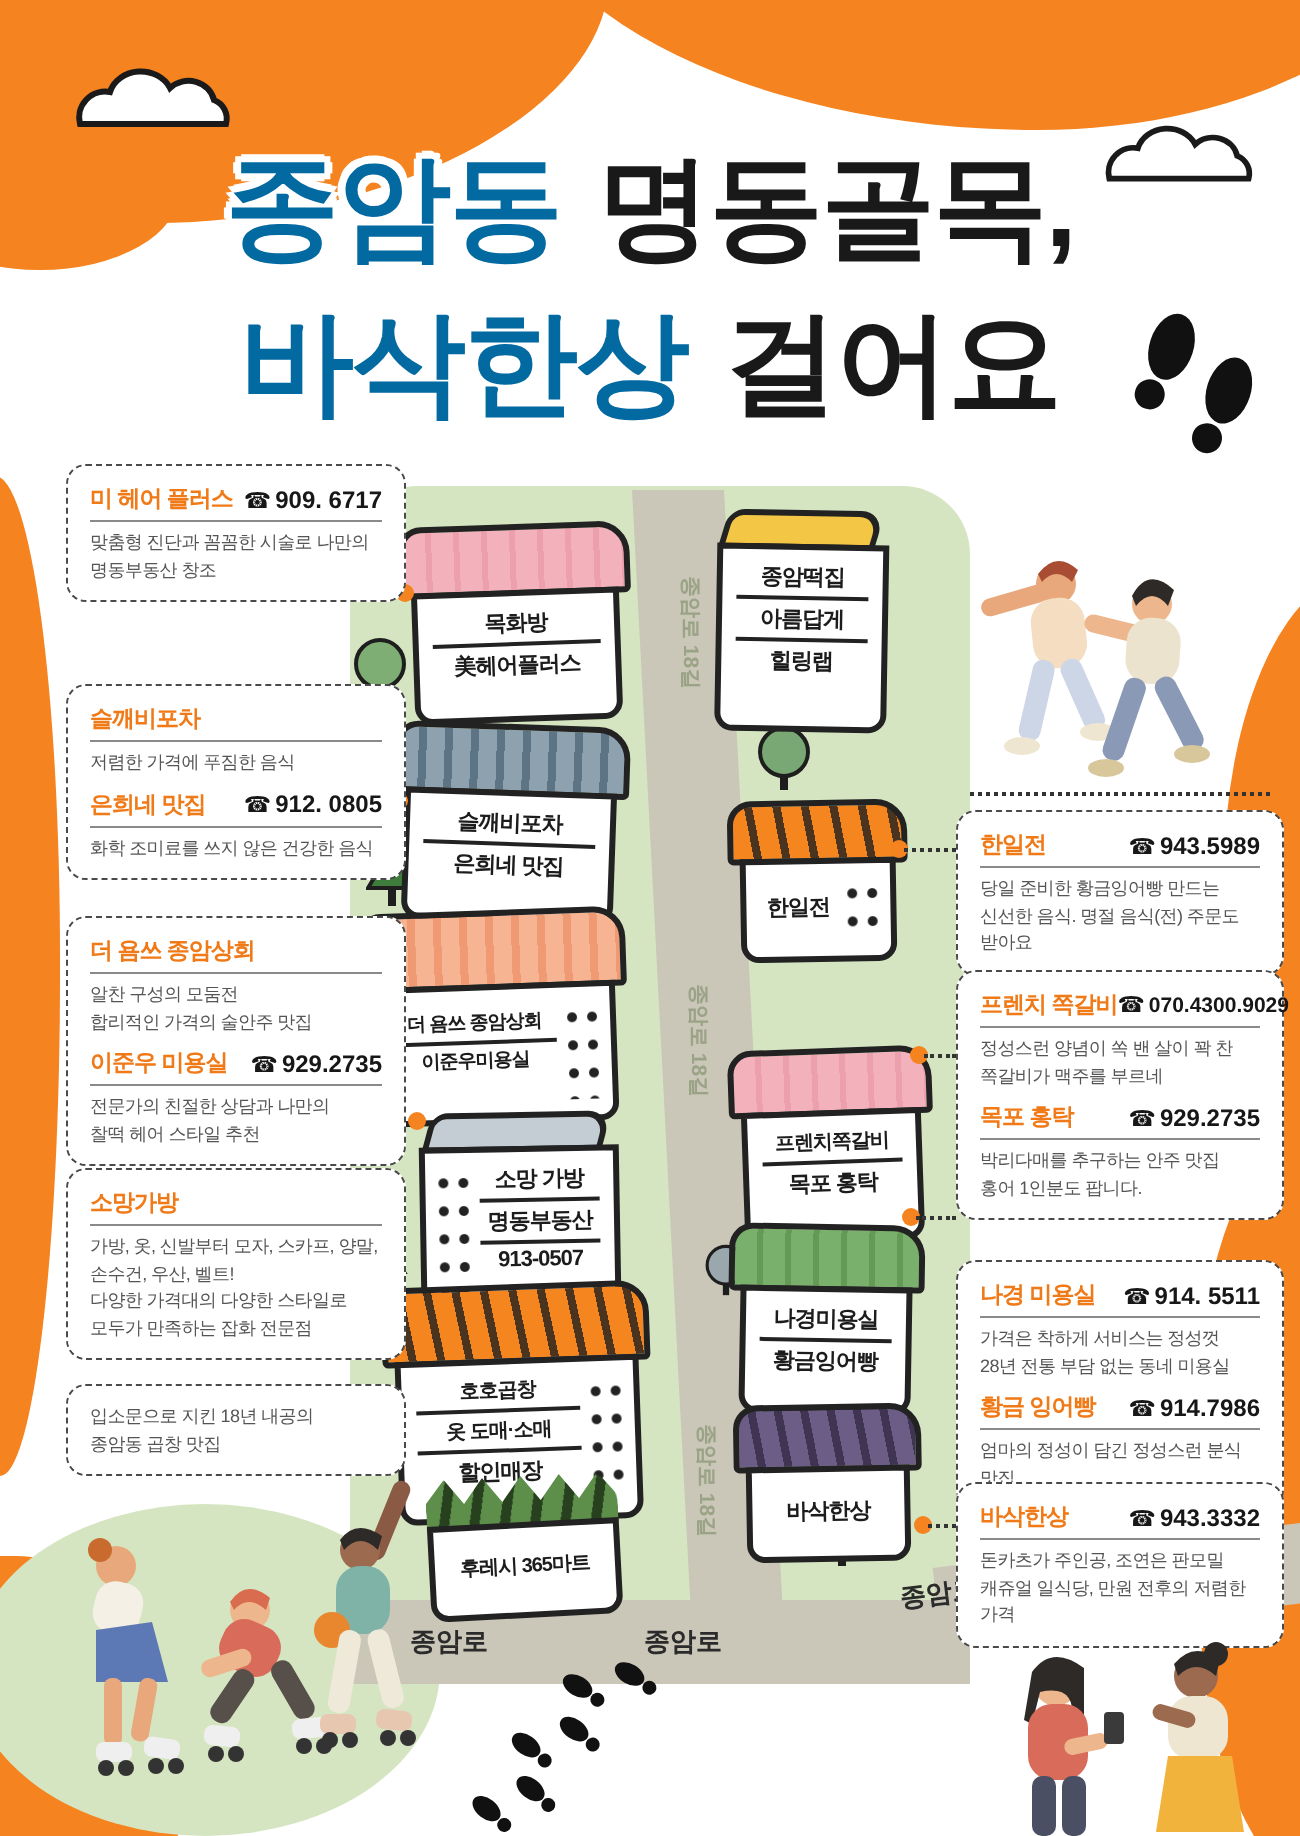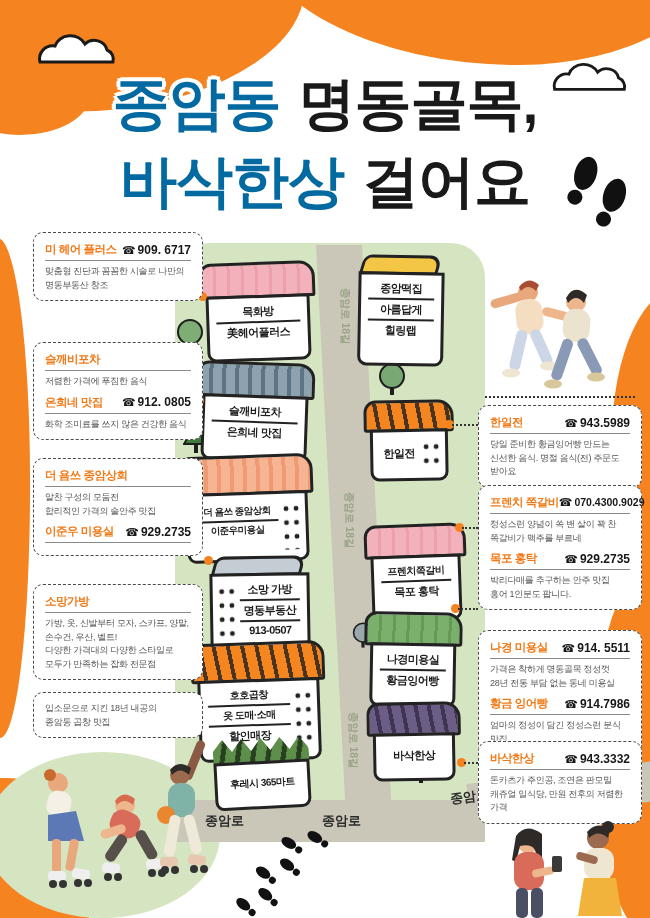--- a/index.html
+++ b/index.html
@@ -319,20 +319,22 @@
           <span class="entry-name">더 욤쓰 종암상회</span>
         </div>
       <div class="entry-desc">알찬 구성의 모둠전
 합리적인 가격의 술안주 맛집</div>
     </div>
     <div class="entry">
       <div class="entry-head">
           <span class="entry-name">이준우 미용실</span>
         <span class="entry-phone"><span class="ph-icon">☎</span><span>929.2735</span></span>
         </div>
+      <div class="entry-desc">전문가의 친절한 상담과 나만의
+찰떡 헤어 스타일 추천</div>
     </div>
   </div>
 
   <div class="ibox" style="left:33px;top:584px">
     <div class="entry">
       <div class="entry-head">
           <span class="entry-name">소망가방</span>
         </div>
       <div class="entry-desc">가방, 옷, 신발부터 모자, 스카프, 양말,
 손수건, 우산, 벨트!
@@ -377,21 +379,21 @@
 홍어 1인분도 팝니다.</div>
     </div>
   </div>
 
   <div class="ibox ibox-r" style="left:478px;top:630px">
     <div class="entry">
       <div class="entry-head">
           <span class="entry-name">나경 미용실</span>
         <span class="entry-phone"><span class="ph-icon">☎</span><span>914. 5511</span></span>
         </div>
-      <div class="entry-desc">가격은 착하게 명동골목 정성껏
+      <div class="entry-desc">가격은 착하게 서비스는 정성껏
 28년 전통 부담 없는 동네 미용실</div>
     </div>
     <div class="entry">
       <div class="entry-head">
           <span class="entry-name">황금 잉어빵</span>
         <span class="entry-phone"><span class="ph-icon">☎</span><span>914.7986</span></span>
         </div>
       <div class="entry-desc">엄마의 정성이 담긴 정성스런 분식 맛집</div>
     </div>
   </div>

